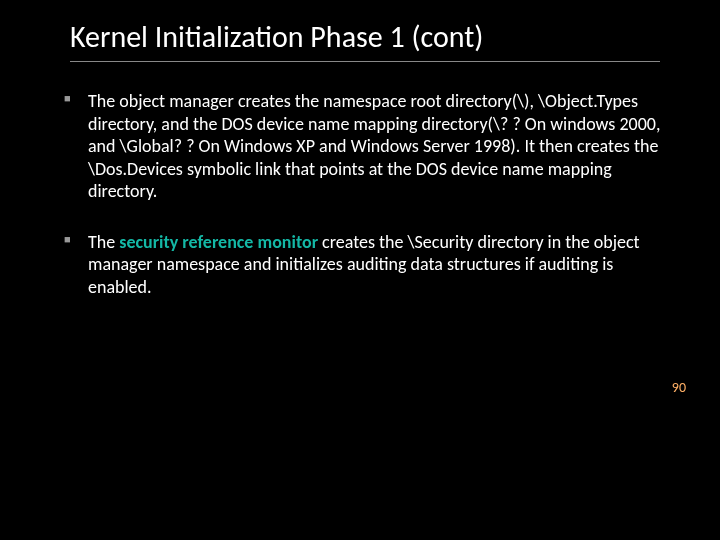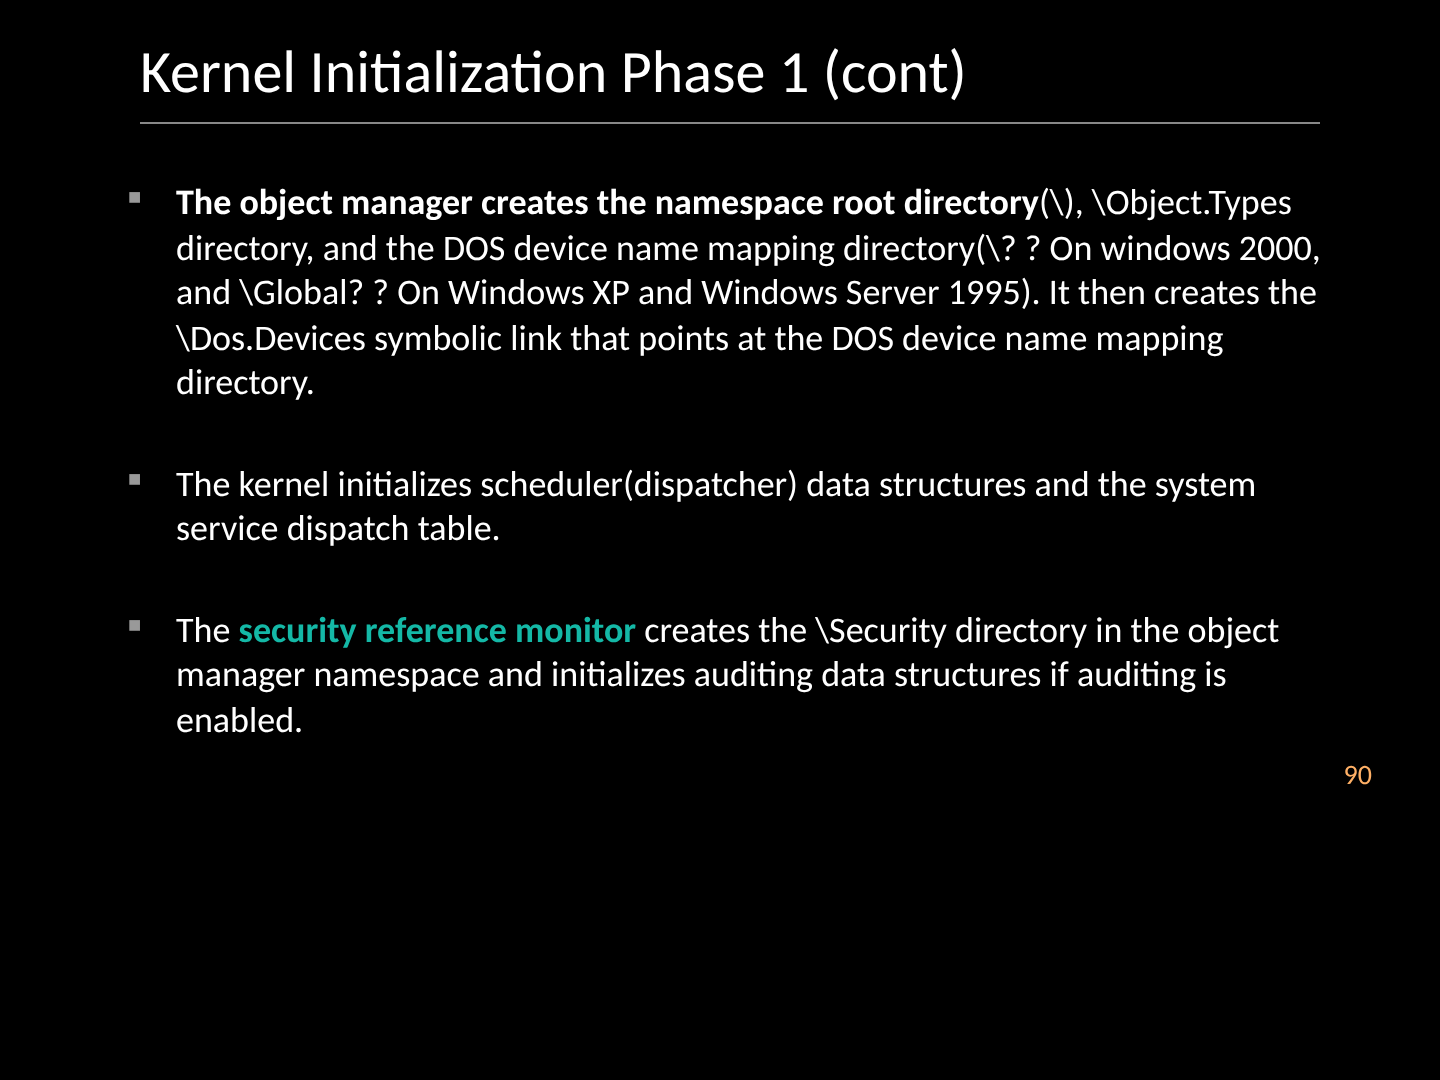--- a/index.html
+++ b/index.html
@@ -42,43 +42,40 @@
     color: #fff;
   }
   ul.bullets > li::before {
     content: "■";
     position: absolute;
     left: 4px;
     top: 2px;
     font-size: 11px;
     color: #999;
   }
-  .bold { font-weight: 700; margin-top: 19px; }
+  .bold { font-weight: 400; margin-top: 19px; }
   .red { color: #14b8a6; font-weight: 700; }
   .pagenum {
     position: absolute;
     right: 34px;
     bottom: 14px;
     color: #ffb066;
     font-size: 14px;
     text-align: center;
   }
 </style>
 </head>
 <body>
 
 <div class="slide">
   <div class="title">Kernel Initialization Phase 1 (cont)</div>
 
   <ul class="bullets">
     <li>
-      <span class="bold">The object manager creates the namespace root directory</span><span>(\), \Object.Types directory, and the DOS device name mapping directory(\? ? On windows 2000, and \Global? ? On Windows XP and Windows Server 1995). It then creates the \Dos.Devices symbolic link that points at the DOS device name mapping directory.</span>
-    </li>
-    <li>
-      <span>The kernel initializes scheduler(dispatcher) data structures and the system service dispatch table.</span>
+      <span class="bold">The object manager creates the namespace root directory</span><span>(\), \Object.Types directory, and the DOS device name mapping directory(\? ? On windows 2000, and \Global? ? On Windows XP and Windows Server 1998). It then creates the \Dos.Devices symbolic link that points at the DOS device name mapping directory.</span>
     </li>
     <li>
       <span>The </span><span class="red">security reference monitor</span><span> creates the \Security directory in the object manager namespace and initializes auditing data structures if auditing is enabled.</span>
     </li>
   </ul>
 
   <div class="pagenum">90</div>
 </div>
 
 </body></html>

